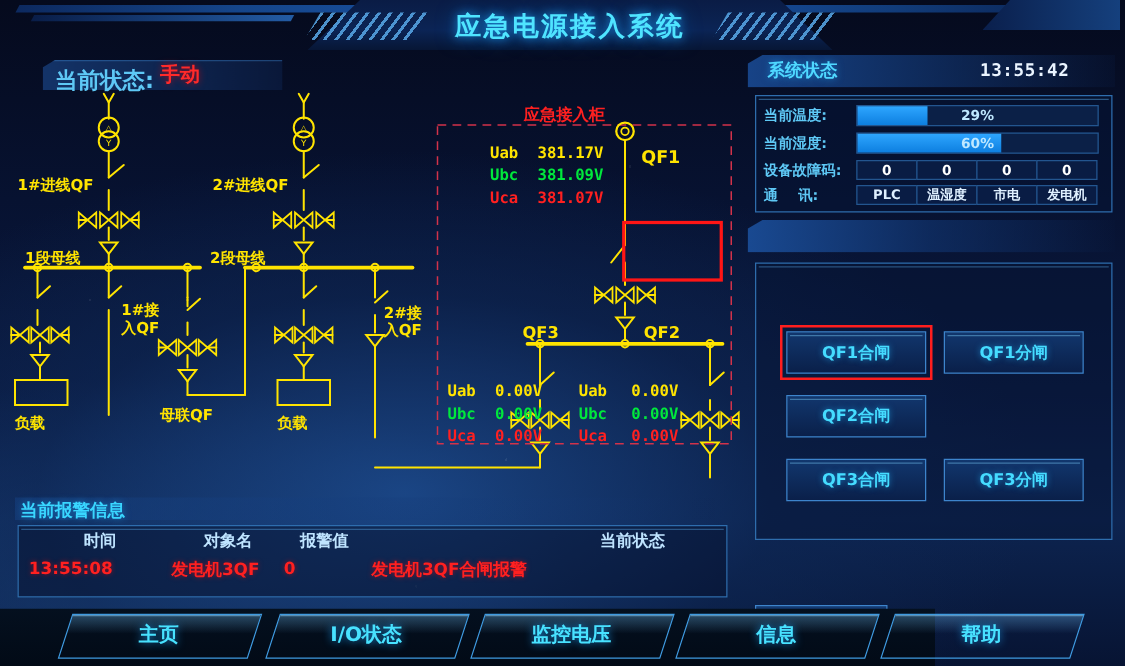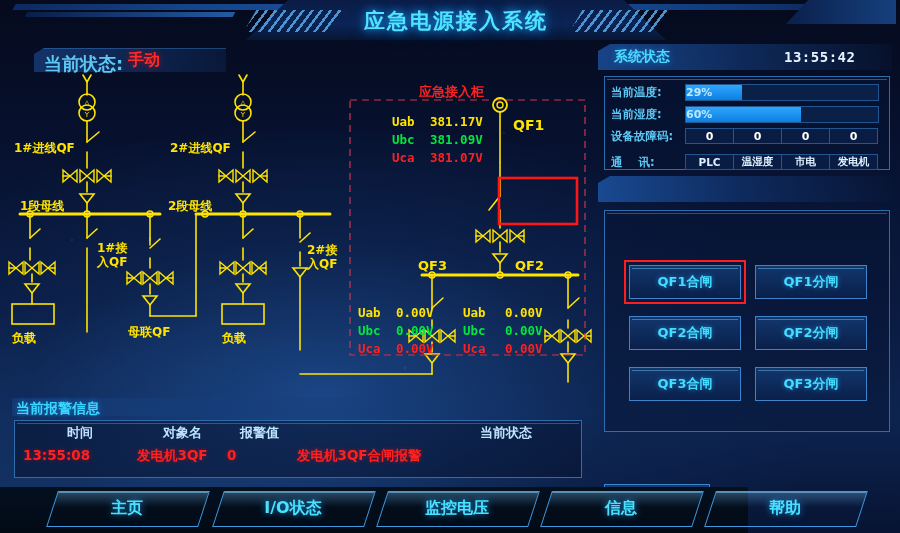--- a/index.html
+++ b/index.html
@@ -90,21 +90,21 @@
 
   .statusbox{
     position:absolute;left:8px;top:36px;width:284px;height:92px;
     border:1px solid #2e6dad;background:rgba(6,20,52,.55);
   }
   .statusbox:before{content:"";position:absolute;left:2px;top:2px;right:2px;height:1px;background:rgba(90,170,235,.45);}
   .srow{position:absolute;left:6px;height:20px;display:flex;align-items:center;}
   .srow .lab{width:74px;font-size:11.5px;color:#5ec8f5;font-weight:bold;white-space:nowrap;}
   .bartrack{position:relative;width:192px;height:15px;background:rgba(12,34,74,.9);border:1px solid #23558f;}
   .barfill{position:absolute;left:0;top:0;bottom:0;background:linear-gradient(180deg,#2ea6ff,#0d7fe0);}
-  .barpct{position:absolute;left:0;right:0;top:0;height:15px;line-height:15px;text-align:left;
+  .barpct{position:absolute;left:0;right:0;top:0;height:15px;line-height:15px;text-align:center;
     font-size:11px;font-weight:bold;color:#bfe8ff;}
   .cellrow{position:relative;width:192px;height:16px;display:flex;}
   .cell{flex:1;border:1px solid #23558f;margin-right:-1px;background:rgba(10,30,70,.9);
     font-size:11px;font-weight:bold;color:#ffffff;display:flex;align-items:center;justify-content:center;}
   .cell.comm{color:#dff0ff;font-size:10.5px;}
 
   .emptybanner{
     position:absolute;left:2px;top:136px;width:294px;height:26px;
     background:linear-gradient(90deg,rgba(26,76,150,.95) 0%,rgba(18,56,118,.6) 50%,rgba(9,26,62,.15) 100%);
     clip-path:polygon(12px 0,294px 0,294px 26px,0 26px,0 7px);
@@ -448,38 +448,37 @@
       </div>
       <div class="srow" style="top:49px">
         <div class="lab">设备故障码:</div>
         <div class="cellrow" id="faultcells">
             <div class="cell">0</div>
             <div class="cell">0</div>
             <div class="cell">0</div>
             <div class="cell">0</div>
           </div>
       </div>
-      <div class="srow" style="top:75px">
+      <div class="srow" style="top:69px">
         <div class="lab" style="white-space:pre">通    讯:</div>
         <div class="cellrow" id="commcells">
             <div class="cell comm">PLC</div>
             <div class="cell comm">温湿度</div>
             <div class="cell comm">市电</div>
             <div class="cell comm">发电机</div>
           </div>
       </div>
     </div>
 
     <div class="emptybanner"></div>
 
     <div class="ctrlbox">
       <div class="btn sel" style="left:24px;top:54px">QF1合闸</div>
       <div class="btn" style="left:150px;top:54px">QF1分闸</div>
       <div class="btn" style="left:24px;top:105px">QF2合闸</div>
-      <div class="btn" style="left:150px;top:105px">QF2分闸</div>
       <div class="btn" style="left:24px;top:156px">QF3合闸</div>
       <div class="btn" style="left:150px;top:156px">QF3分闸</div>
     </div>
 
     <div class="resetbtn">报警复位</div>
   </div>
 
   <div class="alarm-titlebg"></div>
   <div class="alarm-title">当前报警信息</div>
   <div class="alarmbox">

